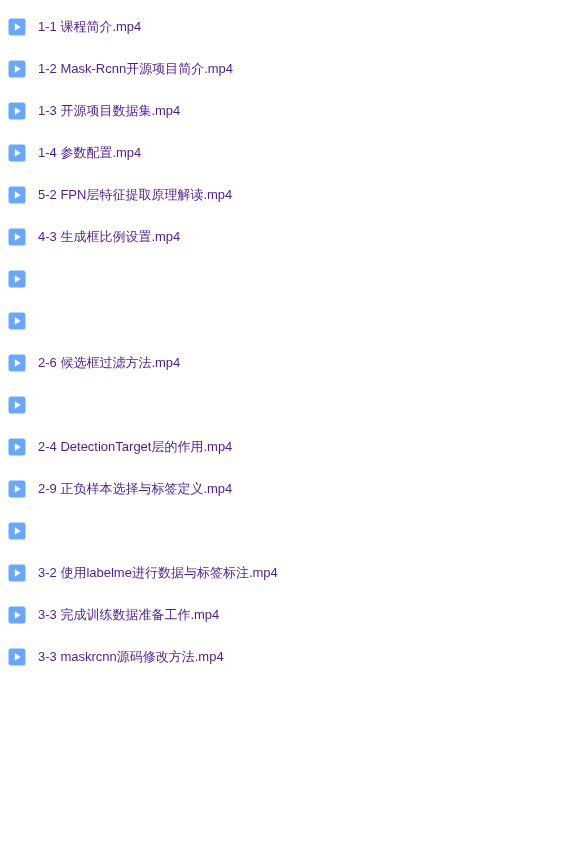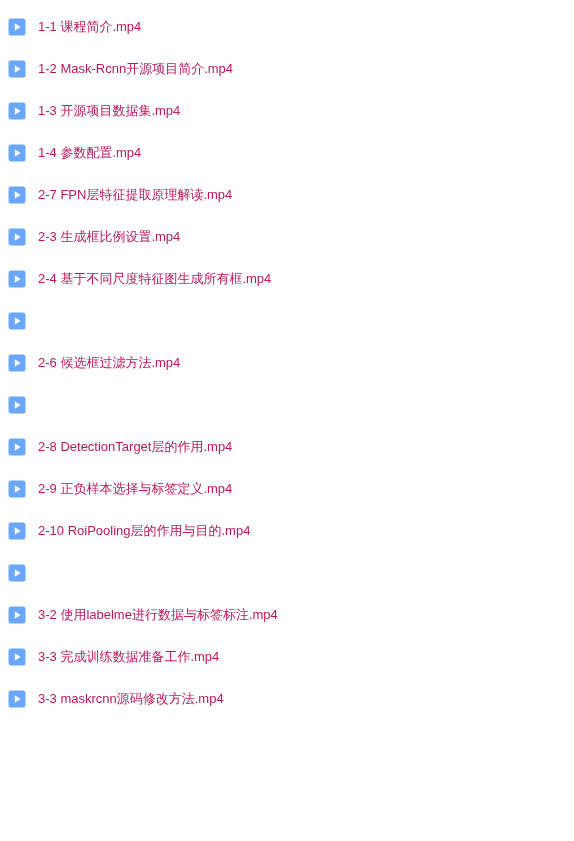--- a/index.html
+++ b/index.html
@@ -24,21 +24,21 @@
     height: 18px;
     margin-right: 12px;
     flex-shrink: 0;
   }
   .video-icon svg {
     display: block;
     width: 100%;
     height: 100%;
   }
   .file-name {
-    color: #be185d;
+    color: #4c1d95;
     white-space: nowrap;
     overflow: hidden;
     text-overflow: ellipsis;
   }
 </style>
 </head>
 <body>
 
 <div class="file-list" id="file-list">
     <div class="file-row">
@@ -77,39 +77,38 @@
       </span>
       <span class="file-name">1-4 参数配置.mp4</span>
     </div>
     <div class="file-row">
       <span class="video-icon">
         <svg viewBox="0 0 18 18" xmlns="http://www.w3.org/2000/svg">
           <rect x="0.5" y="0.5" width="17" height="17" rx="2.5" ry="2.5" fill="#6aa7f8"></rect>
           <path d="M6.8 5.2 L12.6 9 L6.8 12.8 Z" fill="#ffffff"></path>
         </svg>
       </span>
-      <span class="file-name">2-7 FPN层特征提取原理解读.mp4</span>
+      <span class="file-name">5-2 FPN层特征提取原理解读.mp4</span>
     </div>
     <div class="file-row">
       <span class="video-icon">
         <svg viewBox="0 0 18 18" xmlns="http://www.w3.org/2000/svg">
           <rect x="0.5" y="0.5" width="17" height="17" rx="2.5" ry="2.5" fill="#6aa7f8"></rect>
           <path d="M6.8 5.2 L12.6 9 L6.8 12.8 Z" fill="#ffffff"></path>
         </svg>
       </span>
-      <span class="file-name">2-3 生成框比例设置.mp4</span>
+      <span class="file-name">4-3 生成框比例设置.mp4</span>
     </div>
     <div class="file-row">
       <span class="video-icon">
         <svg viewBox="0 0 18 18" xmlns="http://www.w3.org/2000/svg">
           <rect x="0.5" y="0.5" width="17" height="17" rx="2.5" ry="2.5" fill="#6aa7f8"></rect>
           <path d="M6.8 5.2 L12.6 9 L6.8 12.8 Z" fill="#ffffff"></path>
         </svg>
       </span>
-      <span class="file-name">2-4 基于不同尺度特征图生成所有框.mp4</span>
     </div>
     <div class="file-row">
       <span class="video-icon">
         <svg viewBox="0 0 18 18" xmlns="http://www.w3.org/2000/svg">
           <rect x="0.5" y="0.5" width="17" height="17" rx="2.5" ry="2.5" fill="#6aa7f8"></rect>
           <path d="M6.8 5.2 L12.6 9 L6.8 12.8 Z" fill="#ffffff"></path>
         </svg>
       </span>
     </div>
     <div class="file-row">
@@ -129,39 +128,30 @@
         </svg>
       </span>
     </div>
     <div class="file-row">
       <span class="video-icon">
         <svg viewBox="0 0 18 18" xmlns="http://www.w3.org/2000/svg">
           <rect x="0.5" y="0.5" width="17" height="17" rx="2.5" ry="2.5" fill="#6aa7f8"></rect>
           <path d="M6.8 5.2 L12.6 9 L6.8 12.8 Z" fill="#ffffff"></path>
         </svg>
       </span>
-      <span class="file-name">2-8 DetectionTarget层的作用.mp4</span>
+      <span class="file-name">2-4 DetectionTarget层的作用.mp4</span>
     </div>
     <div class="file-row">
       <span class="video-icon">
         <svg viewBox="0 0 18 18" xmlns="http://www.w3.org/2000/svg">
           <rect x="0.5" y="0.5" width="17" height="17" rx="2.5" ry="2.5" fill="#6aa7f8"></rect>
           <path d="M6.8 5.2 L12.6 9 L6.8 12.8 Z" fill="#ffffff"></path>
         </svg>
       </span>
       <span class="file-name">2-9 正负样本选择与标签定义.mp4</span>
-    </div>
-    <div class="file-row">
-      <span class="video-icon">
-        <svg viewBox="0 0 18 18" xmlns="http://www.w3.org/2000/svg">
-          <rect x="0.5" y="0.5" width="17" height="17" rx="2.5" ry="2.5" fill="#6aa7f8"></rect>
-          <path d="M6.8 5.2 L12.6 9 L6.8 12.8 Z" fill="#ffffff"></path>
-        </svg>
-      </span>
-      <span class="file-name">2-10 RoiPooling层的作用与目的.mp4</span>
     </div>
     <div class="file-row">
       <span class="video-icon">
         <svg viewBox="0 0 18 18" xmlns="http://www.w3.org/2000/svg">
           <rect x="0.5" y="0.5" width="17" height="17" rx="2.5" ry="2.5" fill="#6aa7f8"></rect>
           <path d="M6.8 5.2 L12.6 9 L6.8 12.8 Z" fill="#ffffff"></path>
         </svg>
       </span>
     </div>
     <div class="file-row">

